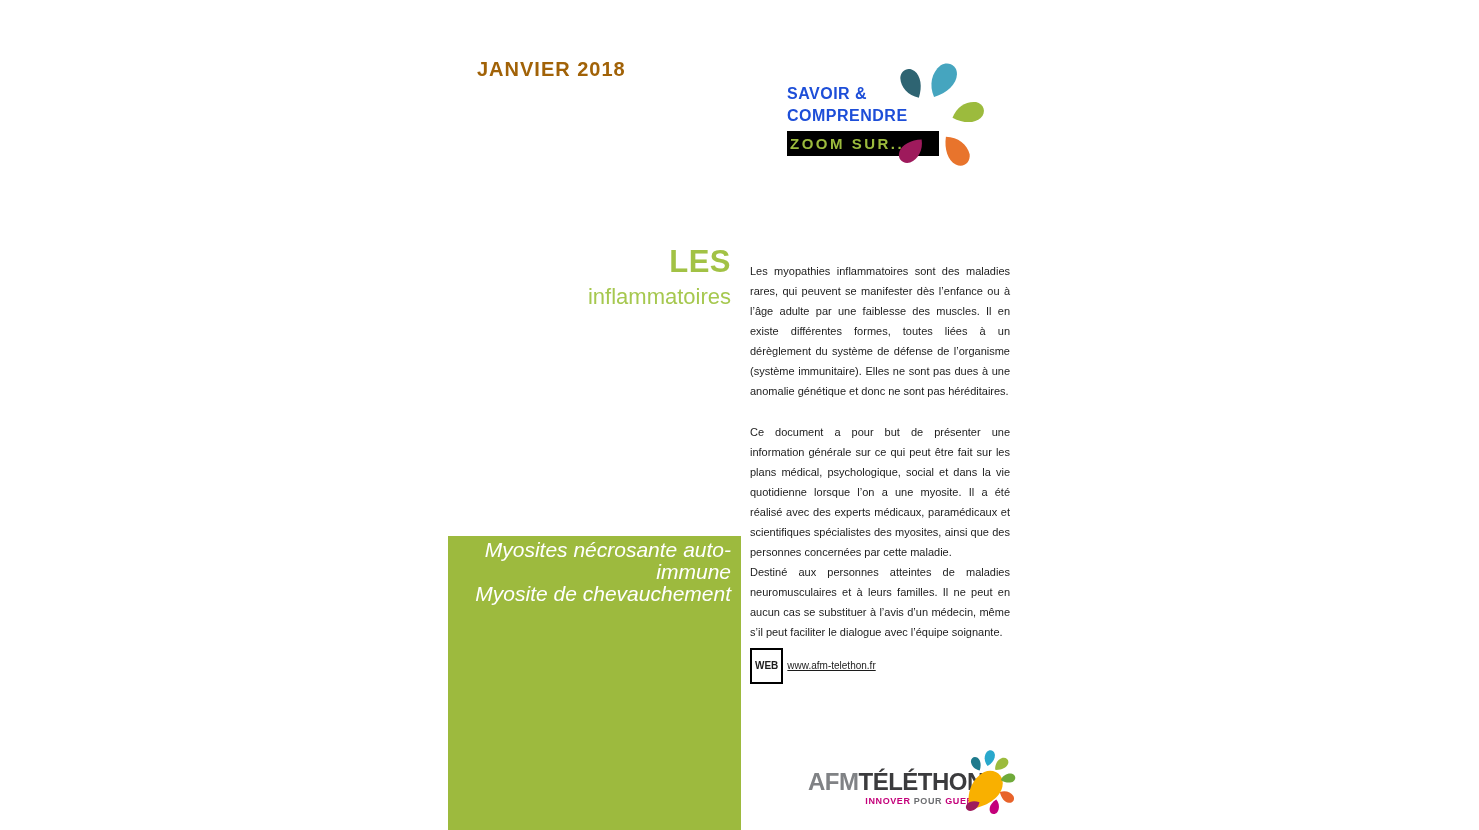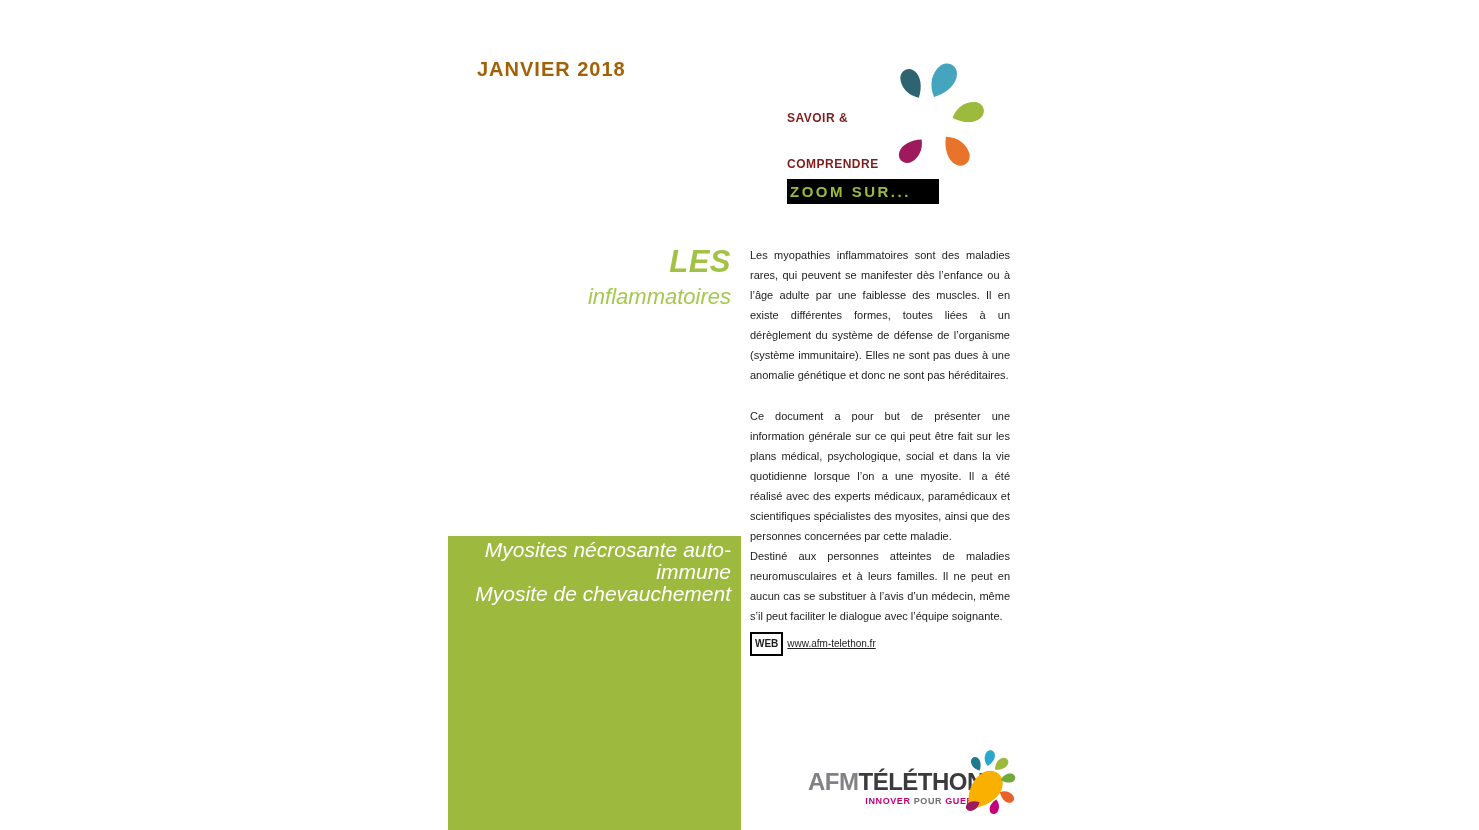--- a/index.html
+++ b/index.html
@@ -13,35 +13,35 @@
   
   .date{
     position:absolute;left:477px;top:34px;
     font-size:20px;font-weight:bold;letter-spacing:1px;
     color:#a16207;
     margin-top:24px;
   }
   
   .badge{position:absolute;left:787px;top:83px;width:200px;}
   .badge-line{
-    font-size:12px;line-height:22px;font-weight:bold;
-    letter-spacing:0.5px;color:#7f1d1d;margin-top:24px;
+    font-size:16px;line-height:22px;font-weight:bold;
+    letter-spacing:0.5px;color:#1d4ed8;
   }
   .badge-banner{
     margin-top:4px;width:152px;height:25px;
     background:#000000;
     display:flex;align-items:center;
   }
   .badge-banner span{
     font-size:15px;font-weight:bold;letter-spacing:2.5px;
     color:#9CBB3D;padding-left:3px;
   }
   .sunburst{position:absolute;left:855px;top:48px;}
   
-  .title{position:absolute;right:748px;top:244px;text-align:right;white-space:nowrap;font-style:italic;}
+  .title{position:absolute;right:748px;top:244px;text-align:right;white-space:nowrap;}
   .title-bold{
     font-size:31px;line-height:35px;font-weight:bold;
     letter-spacing:0.5px;color:#A2C245;
   }
   .title-light{
     font-size:22px;line-height:36px;font-weight:normal;
     color:#A6C84F;
   }
   
   .topics-top{
@@ -55,31 +55,31 @@
     background:#9DBA3E;
   }
   .topics-bottom{
     position:absolute;right:748px;top:539px;width:296px;
     text-align:right;
     font-style:italic;font-size:21px;line-height:22px;
     color:#ffffff;
   }
   
   .body-col{
-    position:absolute;left:750px;top:245px;width:260px;
+    position:absolute;left:750px;top:261px;width:260px;
     font-size:11px;line-height:20px;text-align:justify;
     color:#1c1c1c;
   }
   .body-col p{margin:0;}
   .body-col p.gap{margin-top:21px;}
   .web-line{margin-top:6px;display:flex;align-items:center;}
   .web-tag{
     display:inline-block;border:2px solid #000;
     font-size:10px;font-weight:bold;line-height:12px;
-    padding:4px 3px;color:#1c1c1c;
+    padding:10px 3px;color:#1c1c1c;
   }
   .web-url{
     font-size:10px;margin-left:4px;
     color:#1c1c1c;text-decoration:underline;
   }
   
   .afm{position:absolute;left:808px;top:768px;text-align:right;}
   .afm-line{font-size:24px;letter-spacing:-0.5px;white-space:nowrap;}
   .afm-name{color:#808285;font-weight:bold;}
   .afm-telethon{color:#3B3B3D;font-weight:bold;}

